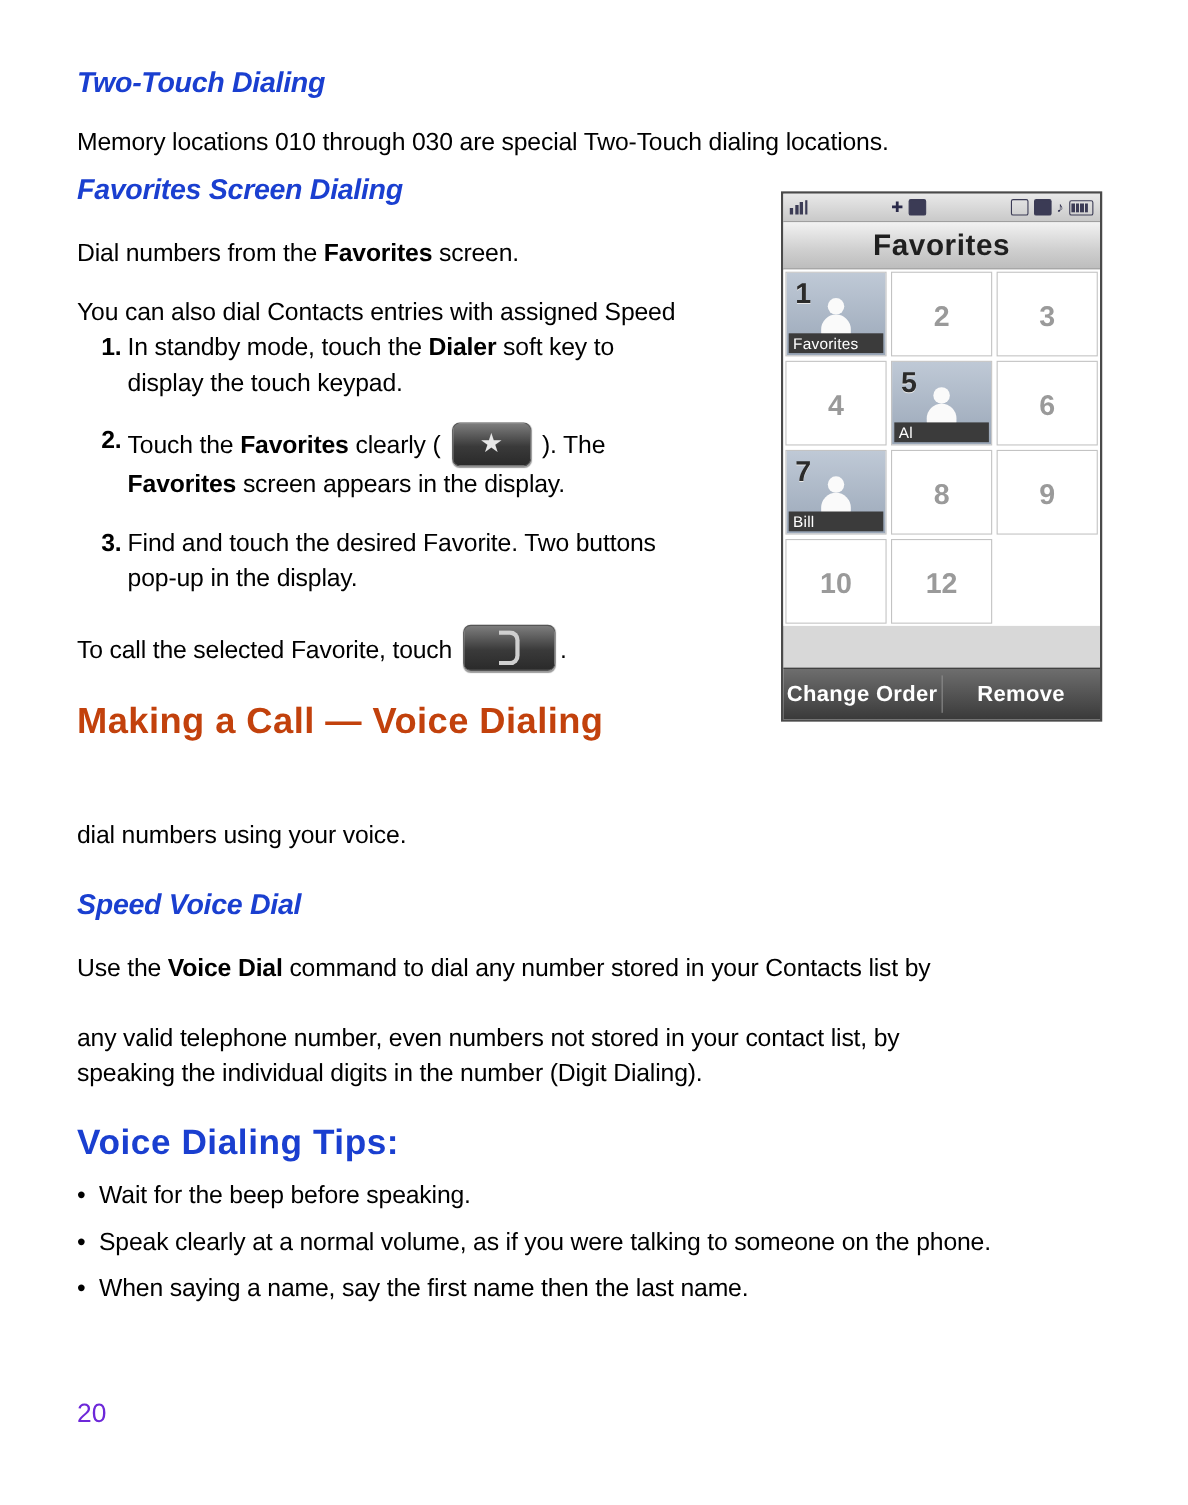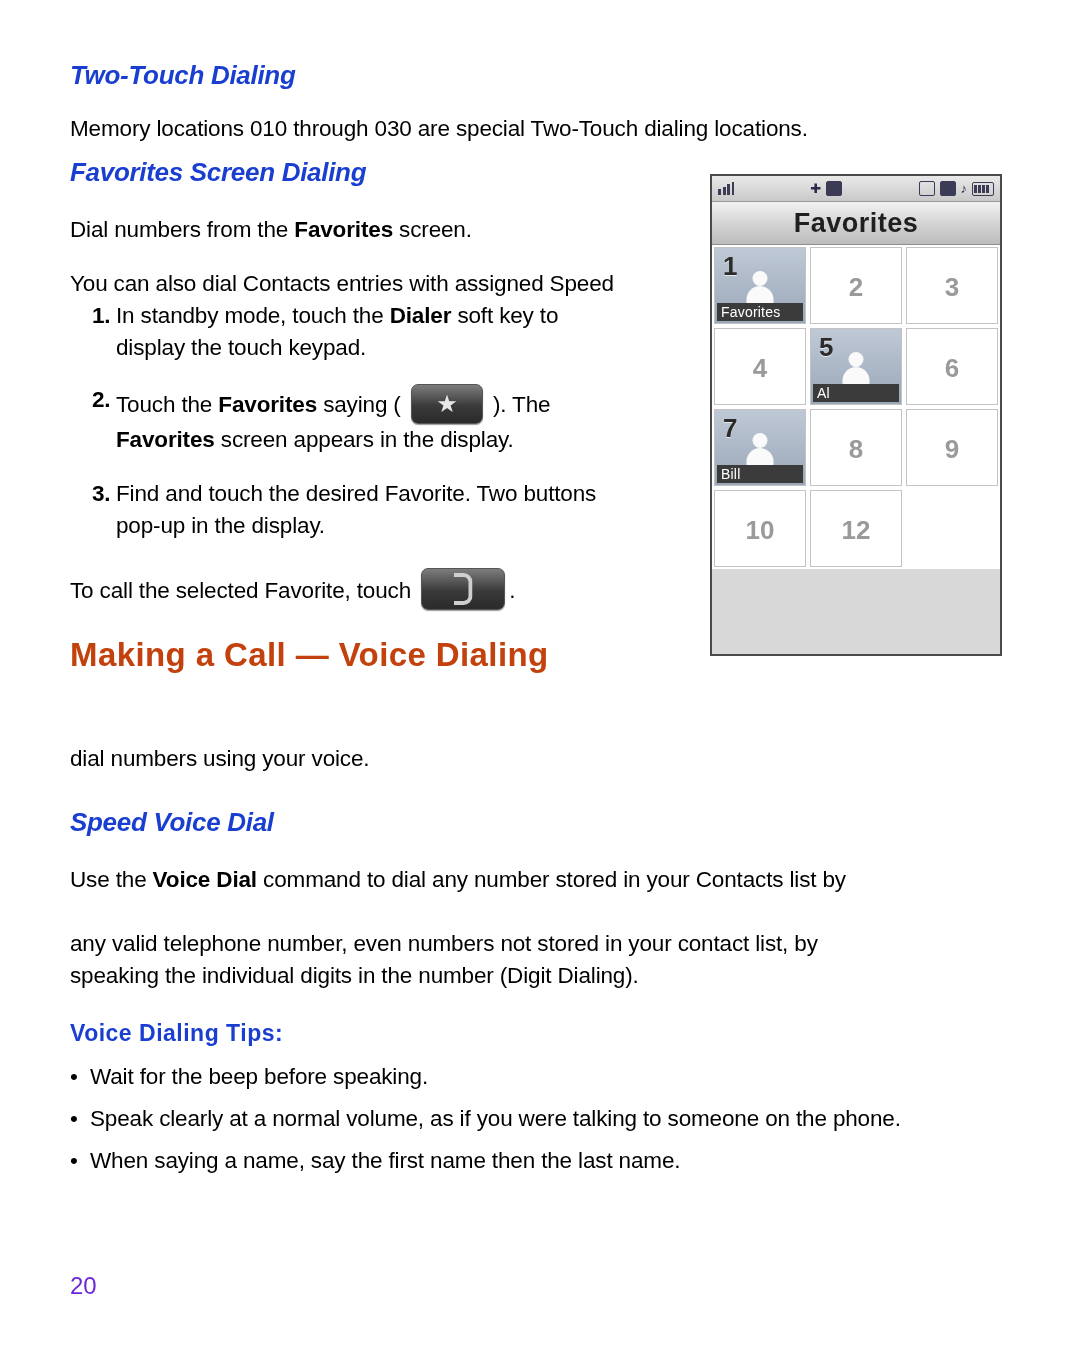--- a/index.html
+++ b/index.html
@@ -38,21 +38,21 @@
     letter-spacing: -0.3px;
   }
   h1.chapter-head {
     font-size: 33px;
     font-weight: bold;
     color: #c2410c;
     margin: 0;
     letter-spacing: 0.4px;
   }
   h3.tips-head {
-    font-size: 23px;
+    font-size: 32px;
     font-weight: bold;
     color: #1a3fd0;
     margin: 0;
     letter-spacing: 0.5px;
   }
   p.body-text {
     font-size: 22.5px;
     line-height: 1.42;
     margin: 0;
     letter-spacing: -0.15px;
@@ -341,21 +341,21 @@
       <span class="num">1.</span>
       <span class="itxt">
         <span>In standby mode, touch the </span><b>Dialer</b><span> soft key to</span><br>
         <span>display the touch keypad.</span>
       </span>
     </div>
 
     <div class="num-item" style="margin-top:20px;">
       <span class="num">2.</span>
       <span class="itxt">
-        <span>Touch the </span><b>Favorites</b><span> saying ( </span><span class="inline-icon"><span class="star-glyph">★</span></span><span> ). The</span><br>
+        <span>Touch the </span><b>Favorites</b><span> clearly ( </span><span class="inline-icon"><span class="star-glyph">★</span></span><span> ). The</span><br>
         <b>Favorites</b><span> screen appears in the display.</span>
       </span>
     </div>
 
     <div class="num-item" style="margin-top:22px;">
       <span class="num">3.</span>
       <span class="itxt">
         <span>Find and touch the desired Favorite. Two buttons</span><br>
         <span>pop-up in the display.</span>
       </span>
@@ -467,17 +467,22 @@
       </div>
 
       <div class="cell center">
         <span class="cnum">10</span>
       </div>
       <div class="cell center">
         <span class="cnum">12</span>
       </div>
     </div>
 
+    <div class="phone-soft">
+      <span class="soft-key">Change Order</span>
+      <span class="soft-div"></span>
+      <span class="soft-key">Remove</span>
+    </div>
   </div>
 
   <div class="page-number">20</div>
 
 </div>
 
 </body></html>

